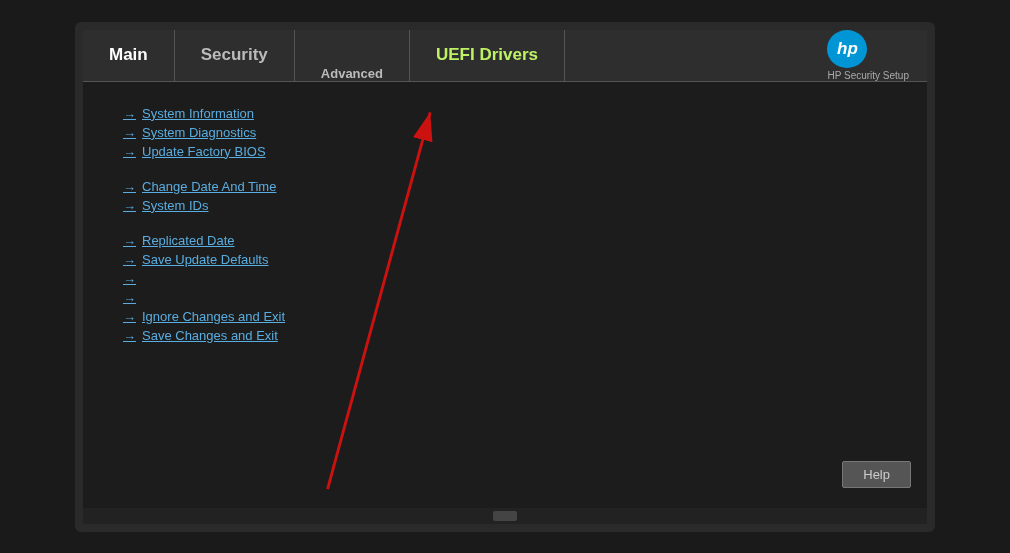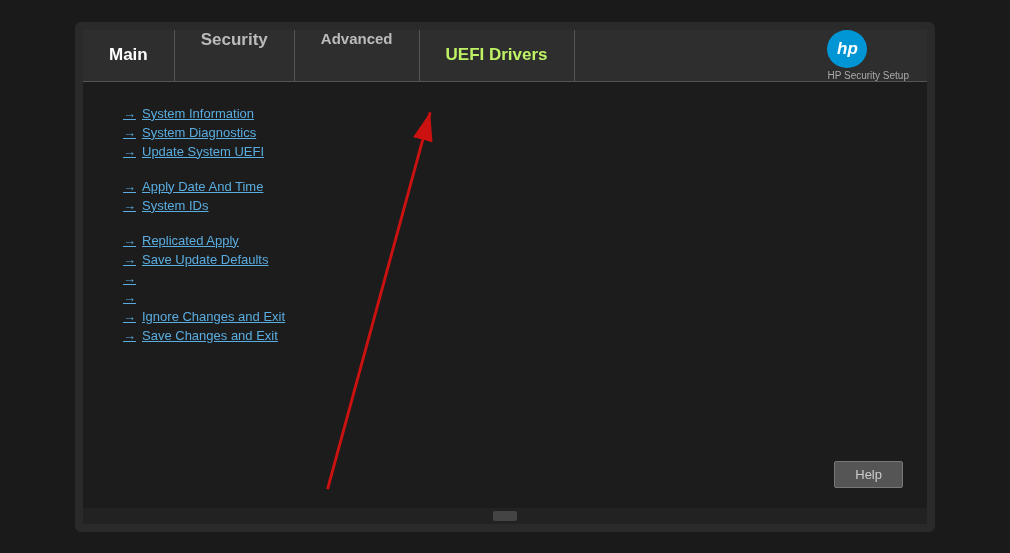--- a/index.html
+++ b/index.html
@@ -20,24 +20,24 @@
 
 <div style="width:860px;height:510px;background:#111;border:8px solid #2a2a2a;border-radius:6px;display:flex;flex-direction:column;">
 
   <div style="flex:1;background:#1c1c1c;position:relative;overflow:hidden;display:flex;flex-direction:column;">
 
     <div style="background:#2e2e2e;border-bottom:1px solid #555;display:flex;align-items:stretch;height:52px;position:relative;">
 
       <div style="color:#fff;font-size:17px;font-weight:bold;padding:0 26px;display:flex;align-items:center;border-right:1px solid #555;cursor:pointer;">
         <span>Main</span>
       </div>
-      <div style="color:#bbb;font-size:17px;font-weight:bold;padding:0 26px;display:flex;align-items:flex-start;border-right:1px solid #555;cursor:pointer;">
+      <div style="color:#bbb;font-size:17px;font-weight:bold;padding:0 26px;display:flex;align-items:center;border-right:1px solid #555;cursor:pointer;">
         <span>Security</span>
       </div>
-      <div style="color:#bbb;font-size:15px;font-weight:bold;padding:0 26px;display:flex;align-items:flex-start;border-right:1px solid #555;cursor:pointer;">
+      <div style="color:#bbb;font-size:13px;font-weight:bold;padding:0 26px;display:flex;align-items:flex-end;border-right:1px solid #555;cursor:pointer;">
         <span>Advanced</span>
       </div>
       <div style="color:#bef264;font-size:17px;font-weight:bold;padding:0 26px;display:flex;align-items:center;border-right:1px solid #555;cursor:pointer;">
         <span>UEFI Drivers</span>
       </div>
 
       <div style="margin-left:auto;display:flex;flex-direction:column;align-items:flex-start;justify-content:center;padding-right:18px;gap:2px;">
         <div style="width:40px;height:40px;background:#0096d6;border-radius:50%;display:flex;align-items:center;justify-content:center;color:white;font-size:17px;font-weight:bold;font-style:italic;">
           <span>hp</span>
         </div>
@@ -51,39 +51,39 @@
         <div style="display:flex;align-items:center;color:#5aade0;font-size:13px;padding:2px 0;cursor:pointer;text-decoration:underline;">
           <span style="margin-right:6px;color:#5aade0;">→</span>
           <span>System Information</span>
         </div>
         <div style="display:flex;align-items:center;color:#5aade0;font-size:13px;padding:2px 0;cursor:pointer;text-decoration:underline;">
           <span style="margin-right:6px;color:#5aade0;">→</span>
           <span>System Diagnostics</span>
         </div>
         <div style="display:flex;align-items:center;color:#5aade0;font-size:13px;padding:2px 0;cursor:pointer;text-decoration:underline;">
           <span style="margin-right:6px;color:#5aade0;">→</span>
-          <span>Update System UEFI</span>
+          <span>Update Factory BIOS</span>
         </div>
       </div>
 
       <div style="margin-bottom:16px;">
         <div style="display:flex;align-items:center;color:#5aade0;font-size:13px;padding:2px 0;cursor:pointer;text-decoration:underline;">
           <span style="margin-right:6px;color:#5aade0;">→</span>
-          <span>Apply Date And Time</span>
+          <span>Change Date And Time</span>
         </div>
         <div style="display:flex;align-items:center;color:#5aade0;font-size:13px;padding:2px 0;cursor:pointer;text-decoration:underline;">
           <span style="margin-right:6px;color:#5aade0;">→</span>
           <span>System IDs</span>
         </div>
       </div>
 
       <div style="margin-bottom:16px;">
         <div style="display:flex;align-items:center;color:#5aade0;font-size:13px;padding:2px 0;cursor:pointer;text-decoration:underline;">
           <span style="margin-right:6px;color:#5aade0;">→</span>
-          <span>Replicated Apply</span>
+          <span>Replicated Date</span>
         </div>
         <div style="display:flex;align-items:center;color:#5aade0;font-size:13px;padding:2px 0;cursor:pointer;text-decoration:underline;">
           <span style="margin-right:6px;color:#5aade0;">→</span>
           <span>Save Update Defaults</span>
         </div>
         <div style="display:flex;align-items:center;color:#5aade0;font-size:13px;padding:2px 0;cursor:pointer;text-decoration:underline;">
           <span style="margin-right:6px;color:#5aade0;">→</span>
         </div>
         <div style="display:flex;align-items:center;color:#5aade0;font-size:13px;padding:2px 0;cursor:pointer;text-decoration:underline;">
           <span style="margin-right:6px;color:#5aade0;">→</span>
@@ -91,21 +91,21 @@
         <div style="display:flex;align-items:center;color:#5aade0;font-size:13px;padding:2px 0;cursor:pointer;text-decoration:underline;">
           <span style="margin-right:6px;color:#5aade0;">→</span>
           <span>Ignore Changes and Exit</span>
         </div>
         <div style="display:flex;align-items:center;color:#5aade0;font-size:13px;padding:2px 0;cursor:pointer;text-decoration:underline;">
           <span style="margin-right:6px;color:#5aade0;">→</span>
           <span>Save Changes and Exit</span>
         </div>
       </div>
 
-      <div style="position:absolute;bottom:20px;right:24px;background:#555;color:#ccc;border:1px solid #777;padding:5px 20px;font-size:13px;cursor:pointer;border-radius:2px;">
+      <div style="position:absolute;bottom:20px;right:16px;background:#555;color:#ccc;border:1px solid #777;padding:5px 20px;font-size:13px;cursor:pointer;border-radius:2px;">
         <span>Help</span>
       </div>
 
       <svg style="position:absolute;top:0;left:0;width:100%;height:100%;pointer-events:none;" viewBox="0 0 880 450" preserveAspectRatio="none">
 
         <defs>
           <marker id="arrowhead" markerWidth="10" markerHeight="7" refX="10" refY="3.5" orient="auto">
             <polygon points="0 0, 10 3.5, 0 7" fill="#cc1111"></polygon>
           </marker>
         </defs>

